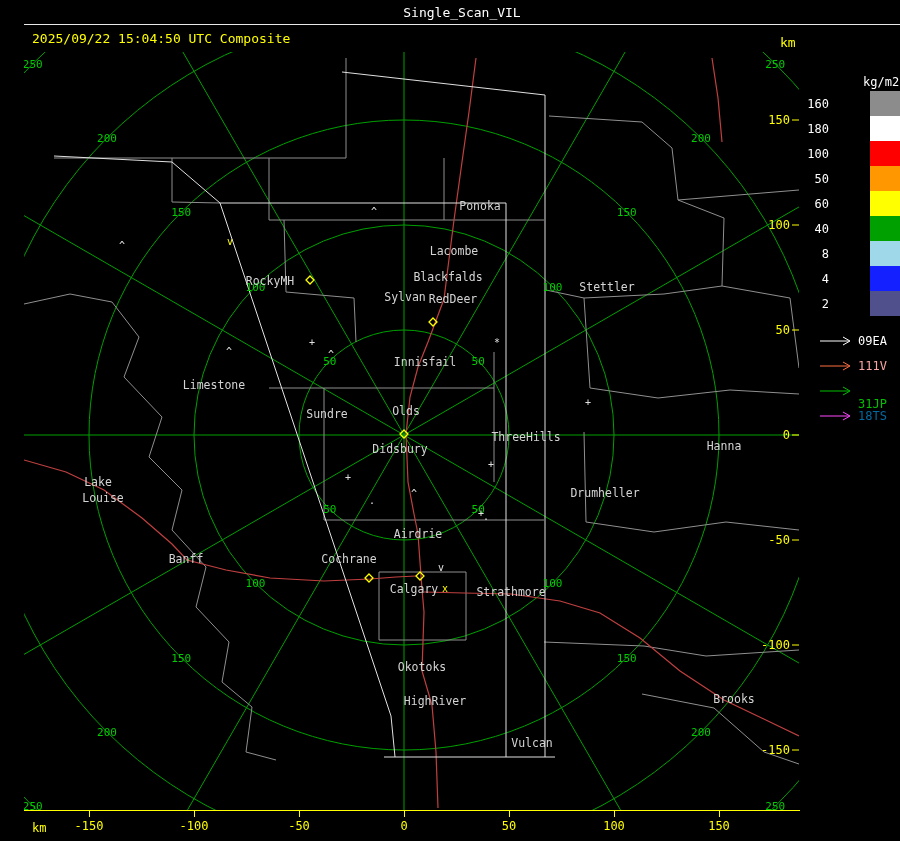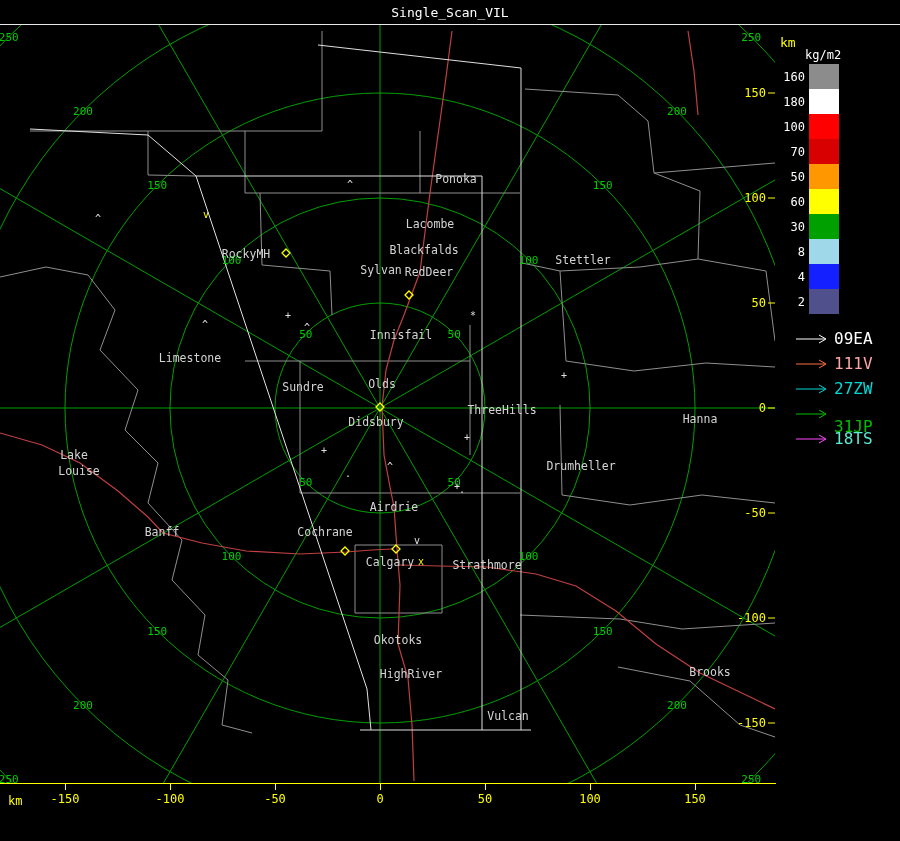--- a/index.html
+++ b/index.html
@@ -3,44 +3,45 @@
 <meta charset="utf-8">
 <style>
   * { box-sizing: border-box; }
   html,body { margin:0; padding:0; background:#000; }
   .app {
     position: relative;
     width: 900px; height: 841px;
     background: #000;
     font-family: "DejaVu Sans Mono", monospace;
     overflow: hidden;
+    padding-left: 24px;
   }
   .title-bar {
     height: 25px;
     border-bottom: 1px solid #e8e8e8;
     display: flex; align-items: center; justify-content: center;
     color: #ffffff; font-size: 13px;
   }
   .info-bar {
     height: 27px;
     display: flex; align-items: center;
     padding-left: 8px;
     color: #ffff00; font-size: 13px;
   }
   .km-top { position:absolute; left:780px; top:35px; color:#ffff00; font-size:13px; }
   .main-row { display: flex; height: 758px; }
   .map-area { position: relative; width: 775px; height: 758px; }
   .map-area svg { display:block; }
   .side-panel { width: 125px; color: #ffffff; font-size: 12px; }
-  .scale-title { margin: 23px 0 2px 30px; }
-  .scale-row { display: flex; align-items: center; height: 25px; }
+  .scale-title { margin: 23px 0 2px 64px; }
+  .scale-row { display: flex; align-items: center; height: 25px; justify-content: space-between; }
   .scale-value { width: 30px; text-align: right; margin-right: 4px; font-size: 12px; }
   .scale-swatch { width: 30px; height: 25px; display: inline-block; }
   #radar-rows { margin-top: 12px; }
-  .radar-row { display: flex; align-items: center; height: 25px; padding-left: 20px; gap: 5px; font-size: 16px; }
+  .radar-row { display: flex; align-items: center; height: 25px; padding-left: 20px; gap: 5px; font-size: 12px; }
   .x-axis { position: relative; height: 31px; color: #ffff00; font-size: 12px; }
   .x-baseline { position:absolute; left:0; top:0; width:776px; height:1px; background:#ffff00; }
   .xtick { position:absolute; top:1px; width:1px; height:6px; background:#ffff00; }
   .xlabel { position:absolute; top:9px; transform:translateX(-50%); }
   .km-bottom { position:absolute; left:8px; top:11px; }
   svg text { font-family: "DejaVu Sans Mono", monospace; }
   .grid-line { stroke:#00a000; stroke-width:1; fill:none; }
   .ring-label { fill:#00cc00; font-size:11px; }
   .boundary { stroke:#8f8f8f; fill:none; stroke-width:1; }
   .road { stroke:#c04040; fill:none; stroke-width:1.2; }
@@ -53,20 +54,23 @@
 </style>
 </head>
 <body>
 
 <div class="app">
 
   <div class="title-bar">
     <span>Single_Scan_VIL</span>
   </div>
 
+  <div class="info-bar">
+    <span>2025/09/22 15:04:50 UTC Composite</span>
+  </div>
   <span class="km-top">km</span>
 
   <div class="main-row">
     <div class="map-area">
       <svg id="map-svg" width="775" height="758" viewBox="0 0 775 758">
         <g id="grid-layer">
             <line x1="-200" y1="383" x2="960" y2="383" class="grid-line"></line>
             <line x1="-122.29473419497447" y1="93.00000000000006" x2="882.2947341949745" y2="673" class="grid-line"></line>
             <line x1="89.99999999999994" y1="-119.29473419497441" x2="670" y2="885.2947341949744" class="grid-line"></line>
             <line x1="379.99999999999994" y1="-197" x2="380.00000000000006" y2="963" class="grid-line"></line>
@@ -218,33 +222,29 @@
           </div>
           <div class="scale-row">
             <span class="scale-value">180</span>
             <span class="scale-swatch" style="background: rgb(255, 255, 255);"></span>
           </div>
           <div class="scale-row">
             <span class="scale-value">100</span>
             <span class="scale-swatch" style="background: rgb(255, 0, 0);"></span>
           </div>
           <div class="scale-row">
-            <span class="scale-value">70</span>
-            <span class="scale-swatch" style="background: rgb(216, 0, 0);"></span>
-          </div>
-          <div class="scale-row">
             <span class="scale-value">50</span>
             <span class="scale-swatch" style="background: rgb(255, 152, 0);"></span>
           </div>
           <div class="scale-row">
             <span class="scale-value">60</span>
             <span class="scale-swatch" style="background: rgb(255, 255, 0);"></span>
           </div>
           <div class="scale-row">
-            <span class="scale-value">30</span>
+            <span class="scale-value">40</span>
             <span class="scale-swatch" style="background: rgb(0, 160, 0);"></span>
           </div>
           <div class="scale-row">
             <span class="scale-value">8</span>
             <span class="scale-swatch" style="background: rgb(159, 216, 232);"></span>
           </div>
           <div class="scale-row">
             <span class="scale-value">4</span>
             <span class="scale-swatch" style="background: rgb(20, 32, 255);"></span>
           </div>
@@ -263,38 +263,31 @@
           </div>
           <div class="radar-row">
             <svg width="34" height="12">
               <line x1="1" y1="6" x2="30" y2="6" stroke="#ff7040" stroke-width="1"></line>
               <polyline points="24,2 31,6 24,10" fill="none" stroke="#ff7040" stroke-width="1"></polyline>
             </svg>
             <span style="color: #fca5a5;">111V</span>
           </div>
           <div class="radar-row">
             <svg width="34" height="12">
-              <line x1="1" y1="6" x2="30" y2="6" stroke="#00d8d8" stroke-width="1"></line>
-              <polyline points="24,2 31,6 24,10" fill="none" stroke="#00d8d8" stroke-width="1"></polyline>
-            </svg>
-            <span style="color: rgb(0, 216, 216);">27ZW</span>
-          </div>
-          <div class="radar-row">
-            <svg width="34" height="12">
               <line x1="1" y1="6" x2="30" y2="6" stroke="#00c000" stroke-width="1"></line>
               <polyline points="24,2 31,6 24,10" fill="none" stroke="#00c000" stroke-width="1"></polyline>
             </svg>
             <span style="color: rgb(0, 192, 0); margin-top: 26px;">31JP</span>
           </div>
           <div class="radar-row">
             <svg width="34" height="12">
               <line x1="1" y1="6" x2="30" y2="6" stroke="#ff48ff" stroke-width="1"></line>
               <polyline points="24,2 31,6 24,10" fill="none" stroke="#ff48ff" stroke-width="1"></polyline>
             </svg>
-            <span style="color: #5eead4;">18TS</span>
+            <span style="color: #0369a1;">18TS</span>
           </div>
         </div>
     </div>
   </div>
 
   <div class="x-axis">
     <div class="x-baseline"></div>
     <span class="km-bottom">km</span>
     <div id="x-ticks">
         <div class="xtick" style="left: 65px;"></div>

